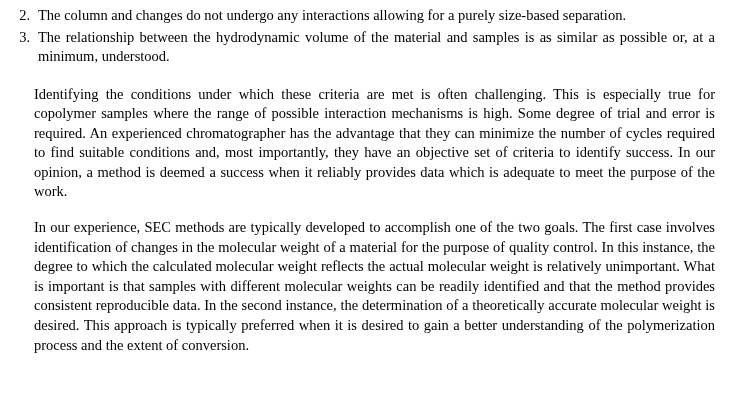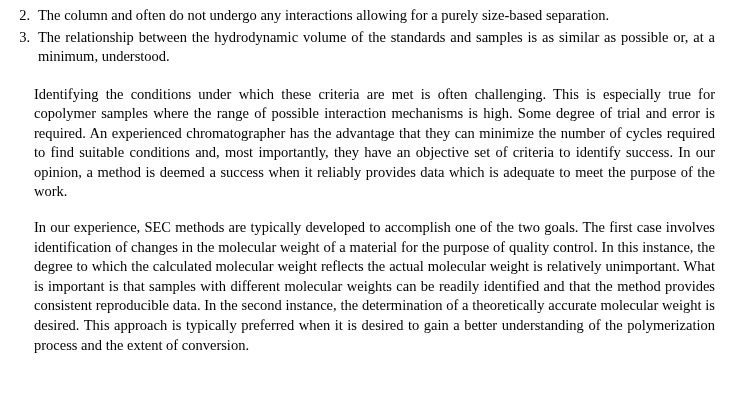--- a/index.html
+++ b/index.html
@@ -69,25 +69,25 @@
   }
 </style>
 </head>
 <body>
 
 <div class="page">
 
   <ol class="numbered-list">
     <li class="numbered-item">
       <span class="item-number">2.</span>
-      <span class="item-text">The column and often do not undergo any interactions allowing for a purely size-based separation.</span>
+      <span class="item-text">The column and changes do not undergo any interactions allowing for a purely size-based separation.</span>
     </li>
     <li class="numbered-item">
       <span class="item-number">3.</span>
-      <span class="item-text">The relationship between the hydrodynamic volume of the standards and samples is as similar as possible or, at a minimum, understood.</span>
+      <span class="item-text">The relationship between the hydrodynamic volume of the material and samples is as similar as possible or, at a minimum, understood.</span>
     </li>
   </ol>
 
   <div class="para-gap"></div>
 
   <p class="body-para"><span>Identifying the conditions under which these criteria are met is often challenging. This is especially true for copolymer samples where the range of possible interaction mechanisms is high. Some degree of trial and error is required. An experienced chromatographer has the advantage that they can minimize the number of cycles required to find suitable conditions and, most importantly, they have an objective set of criteria to identify success. In our opinion, a method is deemed a success when it reliably provides data which is adequate to </span><span class="underline">meet the purpose</span><span> of the work.</span></p>
 
   <div class="para-gap"></div>
 
   <p class="body-para last-para"><span>In our experience, SEC methods are typically developed to accomplish one of the two goals. The first case involves identification of changes in the molecular weight of a material for the purpose of quality control. In this instance, the degree to which the calculated molecular weight reflects the actual molecular weight is relatively unimportant. What is important is that samples with different molecular weights can be readily identified and that the method provides consistent reproducible data. In the second instance, the determination of a theoretically accurate molecular weight is desired. This approach is typically preferred when it is desired to gain a better understanding of the polymerization process and the extent of conversion.</span></p>

